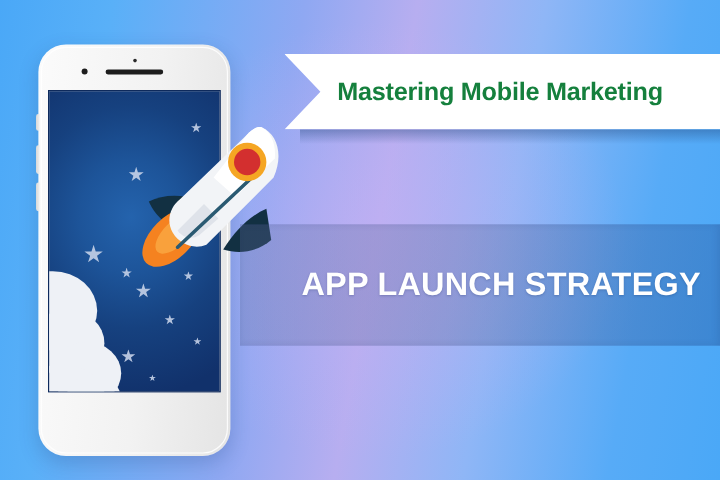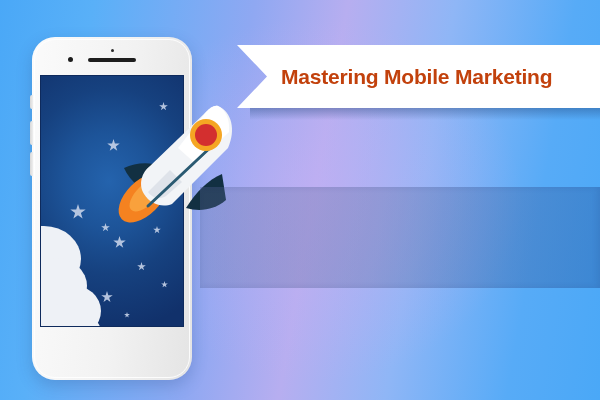--- a/index.html
+++ b/index.html
@@ -133,21 +133,21 @@
     right: 0;
     height: 63px;
     background: #ffffff;
     clip-path: polygon(0 0, 100% 0, 100% 100%, 0 100%, 30px 50%);
     box-shadow: 0 2px 7px rgba(40,60,130,0.16);
     display: flex;
     align-items: center;
   }
   .ribbon-top-text {
     margin-left: 44px;
-    color: #c2410c;
+    color: #15803d;
     font-size: 21px;
     font-weight: bold;
     letter-spacing: -0.2px;
     white-space: nowrap;
   }
 
   
   .ribbon-top-shade {
     position: absolute;
     left: 250px;
@@ -247,15 +247,16 @@
       <circle cx="106" cy="47" r="11" fill="#d32f2f"></circle>
     </svg>
   </div>
 
   <div class="ribbon-top">
     <div class="ribbon-top-text">Mastering Mobile Marketing</div>
   </div>
   <div class="ribbon-top-shade"></div>
 
   <div class="ribbon-bottom">
+    <div class="ribbon-bottom-line">APP LAUNCH STRATEGY</div>
   </div>
 
 </div>
 
 </body></html>

